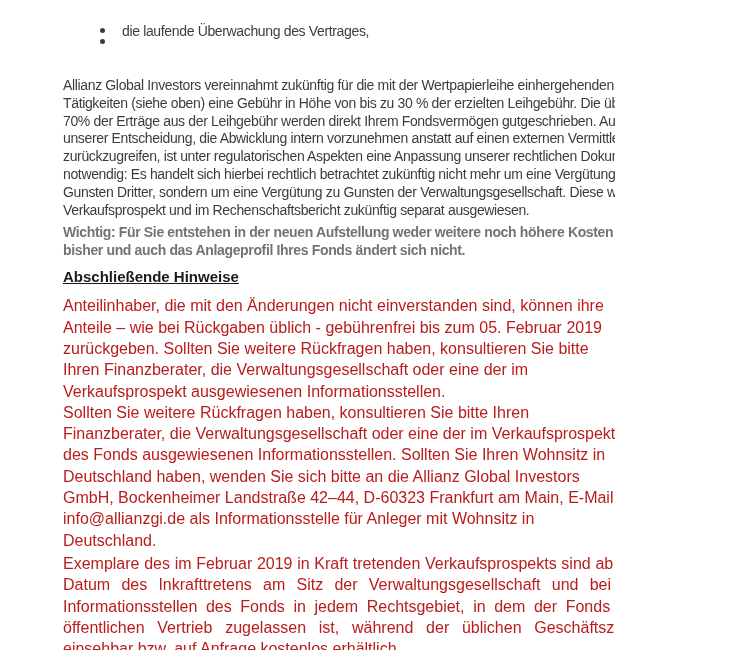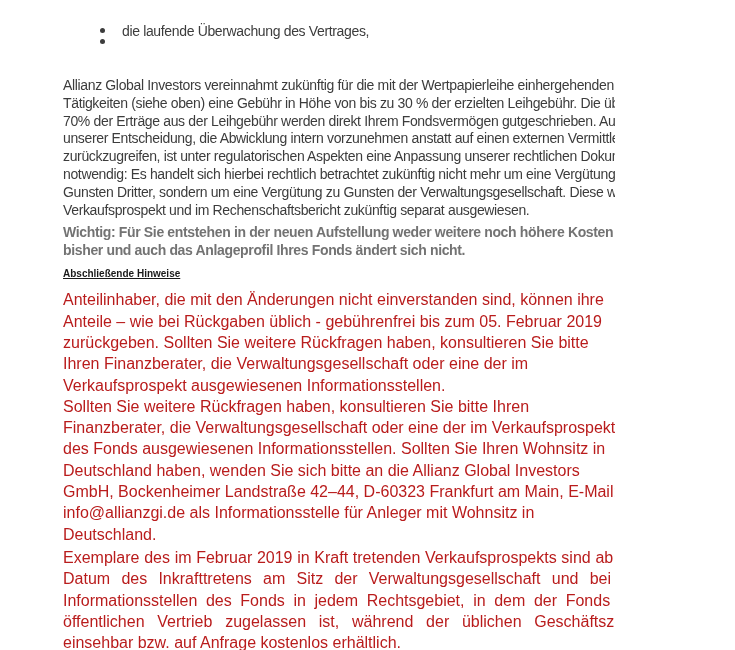--- a/index.html
+++ b/index.html
@@ -56,21 +56,21 @@
     width: 612px;
     margin-top: 5px;
     line-height: 17.5px;
     font-weight: bold;
     color: #737373;
   }
 
   
   .section-heading {
     margin-top: 9px;
-    font-size: 10px;
+    font-size: 15px;
     font-weight: bold;
     text-decoration: underline;
     color: #1a1a1a;
     letter-spacing: 0;
   }
 
   .std-paragraph {
     width: 566px;
     font-size: 16px;
     line-height: 21.3px;

